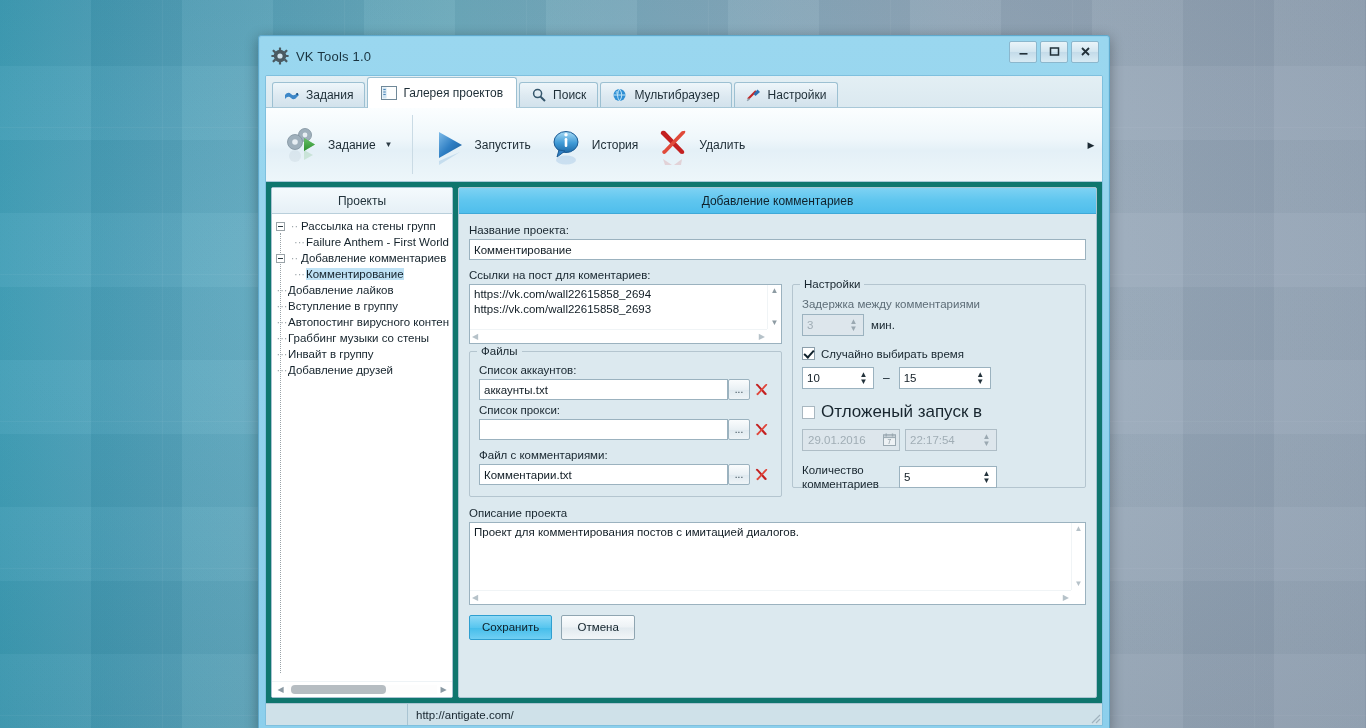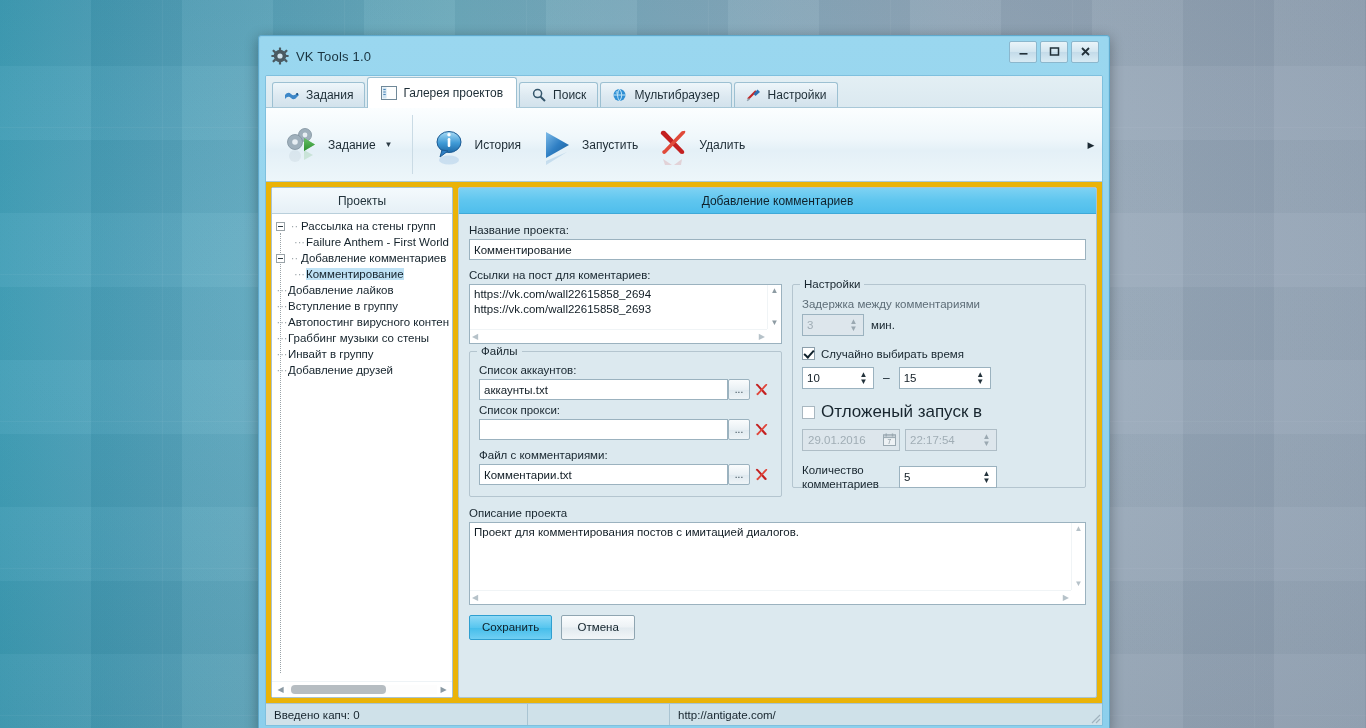--- a/index.html
+++ b/index.html
@@ -144,21 +144,21 @@
   }
   .tb-item .tbico { width: 36px; height: 40px; flex: none; position: relative; }
   .tb-caret { font-size: 8px; color: #2b3a44; margin-left: 2px; }
   .tb-overflow {
     position: absolute; right: 4px; top: 0; bottom: 0;
     width: 14px; display: flex; align-items: center; justify-content: center;
     font-size: 9px; color: #1c2a33; cursor: default;
   }
 
   
-  #body { flex: 1; display: flex; padding: 5px; gap: 5px; background: #eab308; overflow: hidden; }
+  #body { flex: 1; display: flex; padding: 5px; gap: 5px; background: #0f766e; overflow: hidden; }
 
   
   #projects {
     width: 182px; flex: none;
     display: flex; flex-direction: column;
     background: #ffffff;
     border: 1px solid #a9c4d2;
     border-radius: 2px;
   }
   #projects .ph {
@@ -503,20 +503,38 @@
           </span>
           <span>Задание</span>
           <span class="tb-caret">▼</span>
         </div>
       </div>
       <div class="tb-sep"></div>
       <div class="tb-group">
         <div class="tb-item">
           <span class="tbico">
             <svg width="36" height="40" viewBox="0 0 36 40">
+              <path d="M7 7 L30 20 L7 33 Z" fill="url(#gp)"></path>
+              <g opacity=".18">
+                    <path d="M7 36 L28 27 L7 40 Z" fill="#2f7fc4"></path>
+                  </g>
+              <defs>
+                    <linearGradient id="gp" x1="0" y1="0" x2="1" y2="1">
+                <stop offset="0" stop-color="#7ebbe8"></stop>
+                      <stop offset=".5" stop-color="#2f7fc4"></stop>
+                <stop offset="1" stop-color="#1b5a93"></stop>
+              </linearGradient>
+                  </defs>
+            </svg>
+          </span>
+          <span>Запустить</span>
+        </div>
+        <div class="tb-item">
+          <span class="tbico">
+            <svg width="36" height="40" viewBox="0 0 36 40">
               <ellipse cx="17" cy="17" rx="12" ry="10.5" fill="url(#gi)" stroke="#1b5a93" stroke-width="1"></ellipse>
               <path d="M10 25 L8 32 L16 26 Z" fill="#2f7fc4" stroke="#1b5a93" stroke-width="1"></path>
               <rect x="15.7" y="13" width="2.6" height="9" rx="1.2" fill="#fff"></rect>
               <circle cx="17" cy="9.8" r="1.7" fill="#fff"></circle>
               <g opacity=".16">
                     <ellipse cx="17" cy="35" rx="10" ry="4.5" fill="#2f7fc4"></ellipse>
                   </g>
               <defs>
                     <linearGradient id="gi" x1="0" y1="0" x2="0" y2="1">
                 <stop offset="0" stop-color="#a9dcf6"></stop>
@@ -524,38 +542,20 @@
                 <stop offset="1" stop-color="#1f6aa8"></stop>
               </linearGradient>
                   </defs>
             </svg>
           </span>
           <span>История</span>
         </div>
         <div class="tb-item">
           <span class="tbico">
             <svg width="36" height="40" viewBox="0 0 36 40">
-              <path d="M7 7 L30 20 L7 33 Z" fill="url(#gp)"></path>
-              <g opacity=".18">
-                    <path d="M7 36 L28 27 L7 40 Z" fill="#2f7fc4"></path>
-                  </g>
-              <defs>
-                    <linearGradient id="gp" x1="0" y1="0" x2="1" y2="1">
-                <stop offset="0" stop-color="#7ebbe8"></stop>
-                      <stop offset=".5" stop-color="#2f7fc4"></stop>
-                <stop offset="1" stop-color="#1b5a93"></stop>
-              </linearGradient>
-                  </defs>
-            </svg>
-          </span>
-          <span>Запустить</span>
-        </div>
-        <div class="tb-item">
-          <span class="tbico">
-            <svg width="36" height="40" viewBox="0 0 36 40">
               <path d="M5 7 Q6 5 9 6 L28 26 Q29 29 26 29 Q24 29 23 27 L6 10 Q4 9 5 7Z" fill="#c32020"></path>
               <path d="M28 6 Q30 5 29 8 L10 28 Q8 30 6.5 28 Q5.5 26 8 25 L25 7 Q26 5.5 28 6Z" fill="#e04a3a"></path>
               <g opacity=".15">
                 <path d="M7 34 L16 40 L9 40 Z" fill="#c32020"></path>
                 <path d="M26 34 L18 40 L25 40 Z" fill="#c32020"></path>
               </g>
             </svg>
           </span>
           <span>Удалить</span>
         </div>
@@ -791,21 +791,20 @@
 
           <div style="display:flex;gap:9px;margin-top:10px">
             <button class="btn primary">Сохранить</button>
             <button class="btn">Отмена</button>
           </div>
         </div>
       </div>
     </div>
 
     <div id="statusbar">
-      <span class="sseg b" style="width:262px">Введено капч: 0</span>
       <span class="sseg b" style="width:142px"></span>
       <span class="sseg">http://antigate.com/</span>
       <span class="grip">
         <svg width="16" height="16" viewBox="0 0 16 16" style="position:absolute;right:0;bottom:0">
           <g stroke="#9fb2bd" stroke-width="1.1">
             <path d="M14 6 L6 14"></path>
                 <path d="M14 10 L10 14"></path>
                 <path d="M14 14 L14 14"></path>
           </g>
         </svg>

